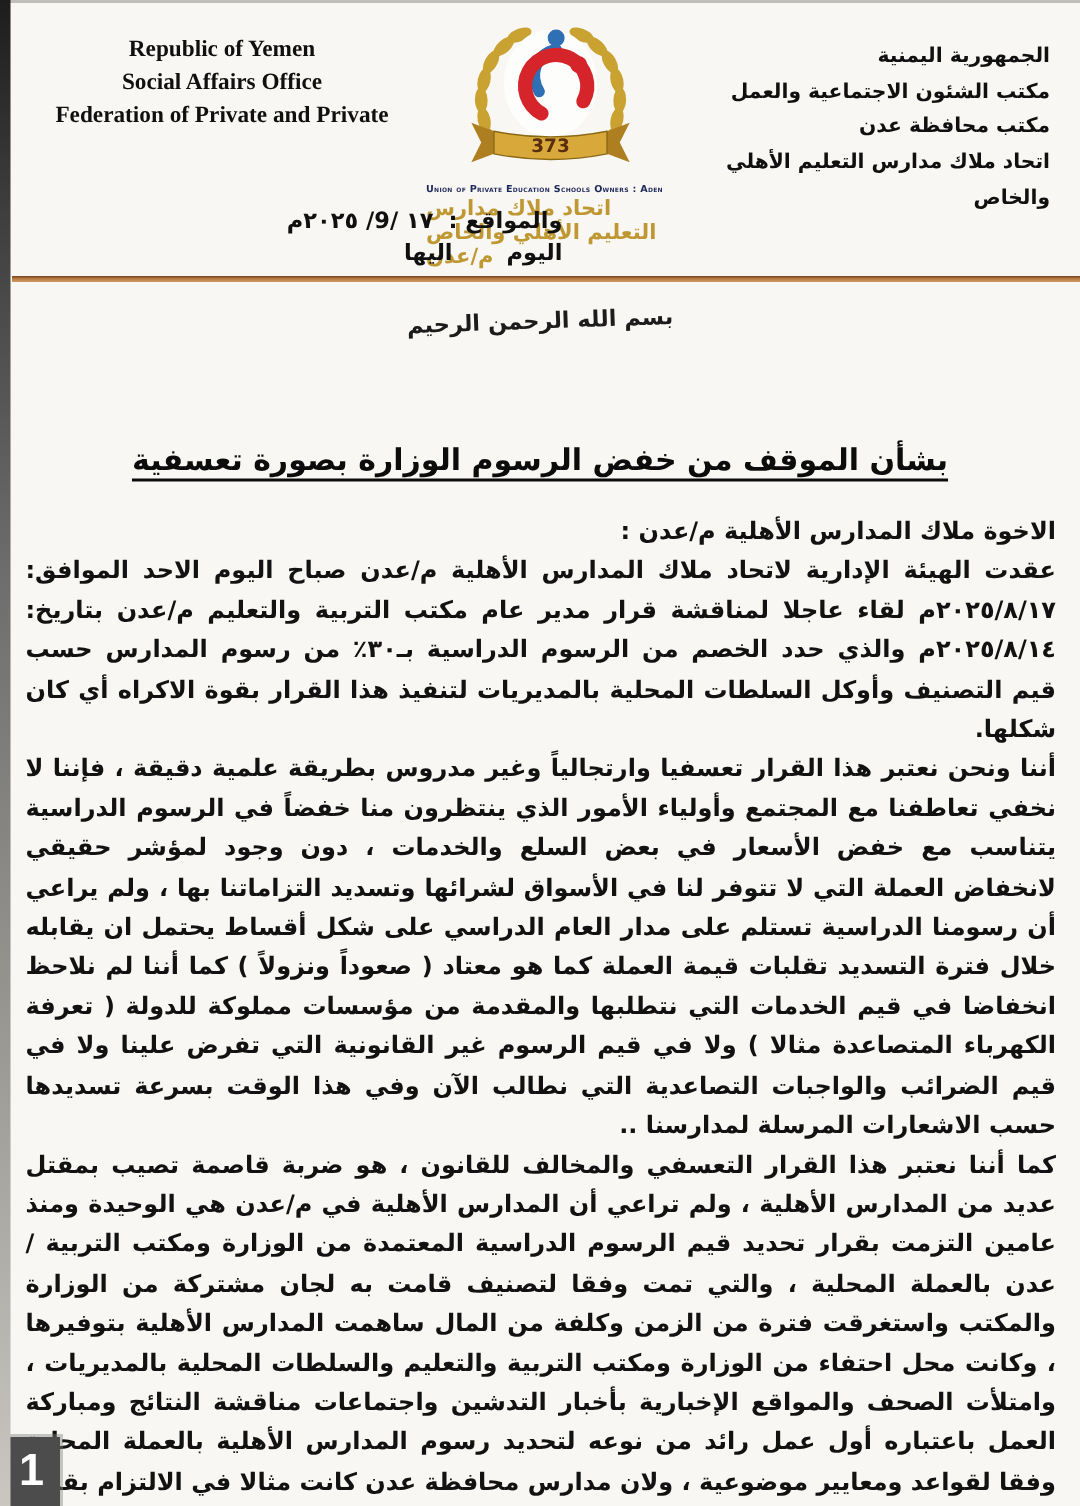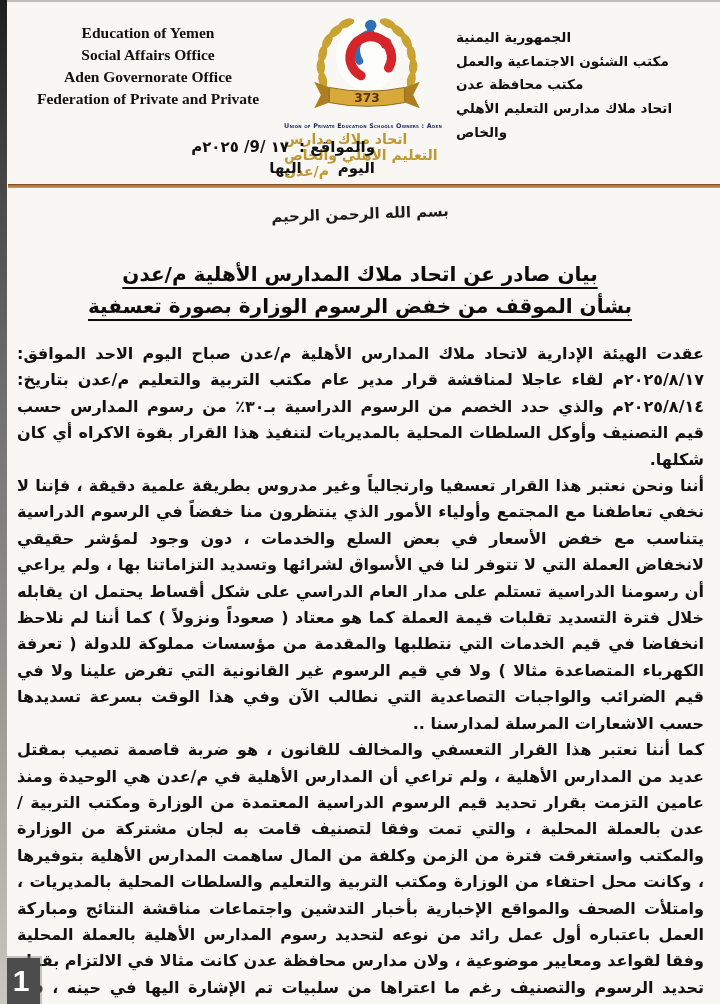--- a/index.html
+++ b/index.html
@@ -15,21 +15,21 @@
 
   
   .header{display:flex;align-items:flex-start;padding:14px 6px 0 12px;}
   .en-block{width:272px;padding-top:8px;text-align:center;
     font-family:"Liberation Serif",serif;font-weight:bold;font-size:15.5px;line-height:1.42;color:#101010;}
   .logo{width:166px;text-align:left;}
   .logo svg{display:block;margin:0 auto;}
   .logo-cap-en{font-size:6.4px;font-weight:bold;color:#1d2a5a;letter-spacing:.2px;white-space:nowrap;
     font-variant:small-caps;margin-top:10px;}
   .logo-cap-ar{direction:rtl;font-size:14px;font-weight:bold;color:#bf9733;margin-top:1px;}
-  .ar-block{flex:1;direction:rtl;text-align:left;padding:12px 14px 0 6px;
+  .ar-block{flex:1;direction:rtl;text-align:right;padding:12px 14px 0 6px;
     font-weight:bold;font-size:13.5px;line-height:1.75;color:#101010;}
 
   
   .date-block{position:absolute;top:137px;left:100px;width:275px;direction:rtl;
     font-weight:bold;font-size:15px;color:#101010;}
   .date-row{display:flex;align-items:baseline;line-height:21px;}
   .date-row .lbl{margin-left:10px;}
   .date-row.day .val{margin-right:26px;}
 
   .divider{position:absolute;left:8px;right:0;top:184px;height:4px;
@@ -54,23 +54,22 @@
     font-family:"Liberation Sans",sans-serif;font-size:30px;font-weight:bold;}
 </style>
 </head>
 <body>
 
 <div class="page">
   <div class="top-edge"></div>
 
   <header class="header">
     <div class="en-block">
-      <div>Education of Yemen</div>
+      <div>Republic of Yemen</div>
       <div>Social Affairs Office</div>
-      <div>Aden Governorate Office</div>
       <div>Federation of Private and Private</div>
     </div>
 
     <div class="logo">
       <svg viewBox="0 0 160 104" width="152" height="98" aria-hidden="true">
 
         <g fill="#c9a232">
           <ellipse cx="38" cy="84" rx="4.5" ry="9" transform="rotate(-25 38 84)"></ellipse>
           <ellipse cx="33" cy="70" rx="4.5" ry="9" transform="rotate(-12 33 70)"></ellipse>
           <ellipse cx="31" cy="56" rx="4.5" ry="9" transform="rotate(-2 31 56)"></ellipse>
@@ -122,25 +121,26 @@
       <span class="lbl">اليوم</span>
       <span class="val">اليها</span>
     </div>
   </div>
 
   <div class="divider"></div>
 
   <div class="bismillah">بسم الله الرحمن الرحيم</div>
 
   <h1 class="title">
-    <span class="tl">بيان صادر عن اتحاد ملاك المدارس الأهلية م/عدن</span><br>
+    <br>
     <span class="tl">بشأن الموقف من خفض الرسوم الوزارة بصورة تعسفية</span>
   </h1>
 
   <div class="body-text">
+    <p class="salutation">الاخوة ملاك المدارس الأهلية م/عدن :</p>
     <p>عقدت الهيئة الإدارية لاتحاد ملاك المدارس الأهلية م/عدن صباح اليوم الاحد الموافق: ١٧/‏٨/‏٢٠٢٥م لقاء عاجلا لمناقشة قرار مدير عام مكتب التربية والتعليم م/عدن بتاريخ: ١٤/‏٨/‏٢٠٢٥م والذي حدد الخصم من الرسوم الدراسية بـ٣٠٪ من رسوم المدارس حسب قيم التصنيف وأوكل السلطات المحلية بالمديريات لتنفيذ هذا القرار بقوة الاكراه أي كان شكلها.</p>
     <p>أننا ونحن نعتبر هذا القرار تعسفيا وارتجالياً وغير مدروس بطريقة علمية دقيقة ، فإننا لا نخفي تعاطفنا مع المجتمع وأولياء الأمور الذي ينتظرون منا خفضاً في الرسوم الدراسية يتناسب مع خفض الأسعار في بعض السلع والخدمات ، دون وجود لمؤشر حقيقي لانخفاض العملة التي لا تتوفر لنا في الأسواق لشرائها وتسديد التزاماتنا بها ، ولم يراعي أن رسومنا الدراسية تستلم على مدار العام الدراسي على شكل أقساط يحتمل ان يقابله خلال فترة التسديد تقلبات قيمة العملة كما هو معتاد ( صعوداً ونزولاً ) كما أننا لم نلاحظ انخفاضا في قيم الخدمات التي نتطلبها والمقدمة من مؤسسات مملوكة للدولة ( تعرفة الكهرباء المتصاعدة مثالا ) ولا في قيم الرسوم غير القانونية التي تفرض علينا ولا في قيم الضرائب والواجبات التصاعدية التي نطالب الآن وفي هذا الوقت بسرعة تسديدها حسب الاشعارات المرسلة لمدارسنا ..</p>
     <p>كما أننا نعتبر هذا القرار التعسفي والمخالف للقانون ، هو ضربة قاصمة تصيب بمقتل عديد من المدارس الأهلية ، ولم تراعي أن المدارس الأهلية في م/عدن هي الوحيدة ومنذ عامين التزمت بقرار تحديد قيم الرسوم الدراسية المعتمدة من الوزارة ومكتب التربية / عدن بالعملة المحلية ، والتي تمت وفقا لتصنيف قامت به لجان مشتركة من الوزارة والمكتب واستغرقت فترة من الزمن وكلفة من المال ساهمت المدارس الأهلية بتوفيرها ، وكانت محل احتفاء من الوزارة ومكتب التربية والتعليم والسلطات المحلية بالمديريات ، وامتلأت الصحف والمواقع الإخبارية بأخبار التدشين واجتماعات مناقشة النتائج ومباركة العمل باعتباره أول عمل رائد من نوعه لتحديد رسوم المدارس الأهلية بالعملة المحلية وفقا لقواعد ومعايير موضوعية ، ولان مدارس محافظة عدن كانت مثالا في الالتزام بقرار تحديد الرسوم والتصنيف رغم ما اعتراها من سلبيات تم الإشارة اليها في حينه ، في الوقت الذي تركت المدارس الأهلية والدولية في باقي المحافظة تحدد رسومها كيفما بداء لها ، إلا أن نتيجة هذا الالتزام كانت مخيبة وتعسفية وبعيدة كل البعد عن تحقيق الصالح العام .</p>
   </div>
 
   <div class="page-badge">1</div>
 
   <div class="left-edge"></div>
 </div>
 

